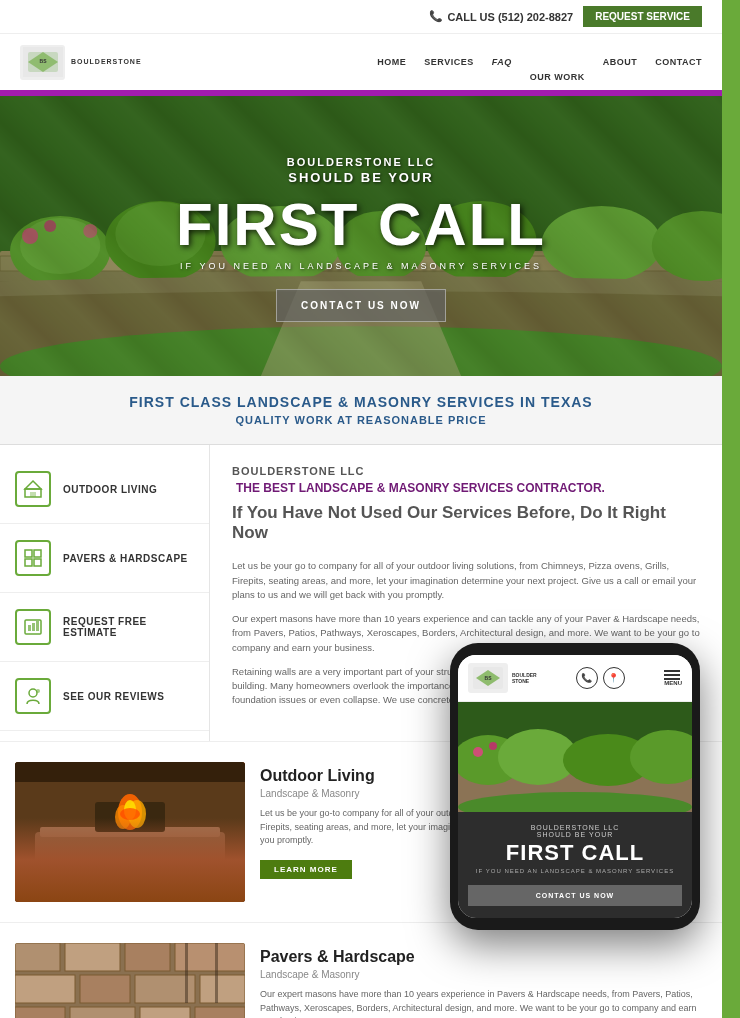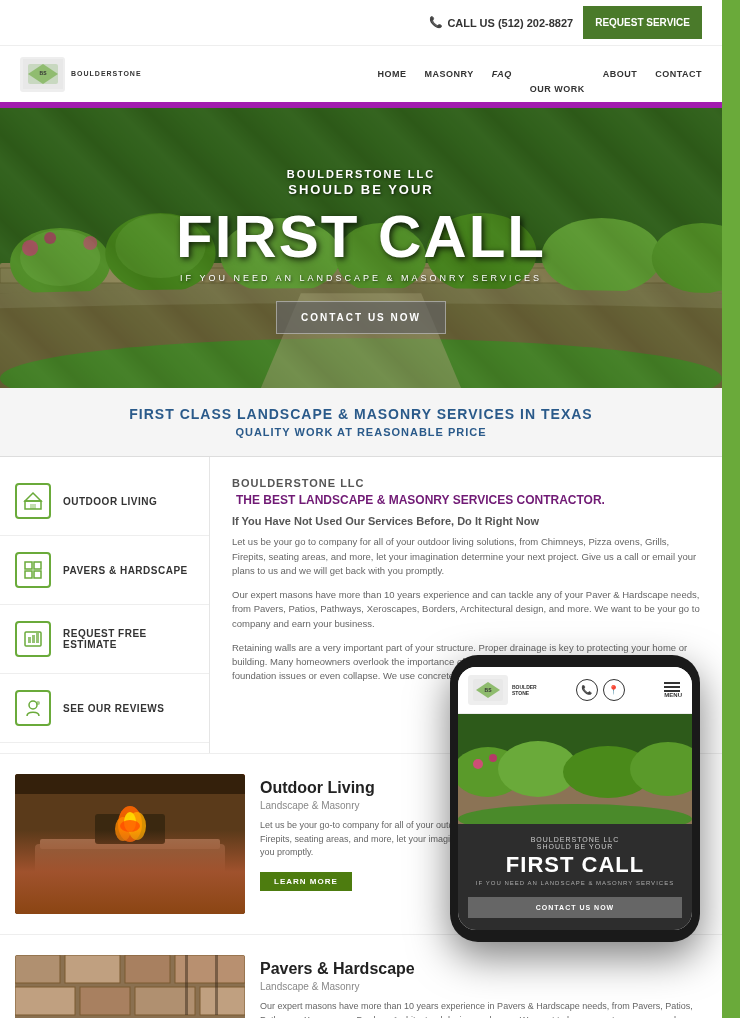--- a/index.html
+++ b/index.html
@@ -21,21 +21,21 @@
       color: #333;
       display: flex;
       align-items: center;
       gap: 4px;
     }
     .call-icon { color: #5a8a3c; font-size: 11px; }
     .request-btn {
       background: #4a7a2a;
       color: #fff;
       border: none;
-      padding: 11px 12px;
+      padding: 5px 12px;
       font-size: 10px;
       font-weight: bold;
       cursor: pointer;
       text-transform: uppercase;
     }
 
     
     .hero {
       position: relative;
       height: 280px;
@@ -172,24 +172,24 @@
     }
     .content-heading {
       font-size: 12px;
       font-weight: 900;
       color: #701a75;
       margin: 4px 4px 8px;
       text-transform: uppercase;
       line-height: 1.2;
     }
     .content-subheading {
-      font-size: 11px;
+      font-size: 17px;
       font-weight: bold;
       color: #555;
-      margin-bottom: 8px;
+      margin-bottom: 16px;
     }
     .content-text {
       font-size: 9.5px;
       color: #666;
       line-height: 1.5;
       margin-bottom: 10px;
     }
 
     
     .service-row {
@@ -449,21 +449,21 @@
             <polygon points="20,5 35,15 20,25 5,15" fill="#6aaa3a" opacity="0.6"></polygon>
             <text x="20" y="16" text-anchor="middle" font-size="5" fill="#333" font-weight="bold">BS</text>
           </svg>
         </div>
         <div class="logo-text">
           <div style="font-size:7px;font-weight:900;letter-spacing:1px;">BOULDERSTONE</div>
         </div>
       </div>
       <div class="nav-links">
         <a href="#" style="font-size:9px;font-weight:bold;color:#333;text-decoration:none;letter-spacing:0.5px;">HOME</a>
-        <a href="#" style="font-size:9px;font-weight:bold;color:#333;text-decoration:none;letter-spacing:0.5px;">MASONRY</a>
+        <a href="#" style="font-size:9px;font-weight:bold;color:#333;text-decoration:none;letter-spacing:0.5px;">SERVICES</a>
         <a href="#" style="font-size:9px;font-weight:bold;color:#333;text-decoration:none;letter-spacing:0.5px;font-style:italic;">FAQ</a>
         <a href="#" style="font-size:9px;font-weight:bold;color:#333;text-decoration:none;letter-spacing:0.5px;margin-top:30px;">OUR WORK</a>
         <a href="#" style="font-size:9px;font-weight:bold;color:#333;text-decoration:none;letter-spacing:0.5px;">ABOUT</a>
         <a href="#" style="font-size:9px;font-weight:bold;color:#333;text-decoration:none;letter-spacing:0.5px;">CONTACT</a>
       </div>
     </div>
 
     <div class="hero">
       <div class="hero-bg"></div>
 

